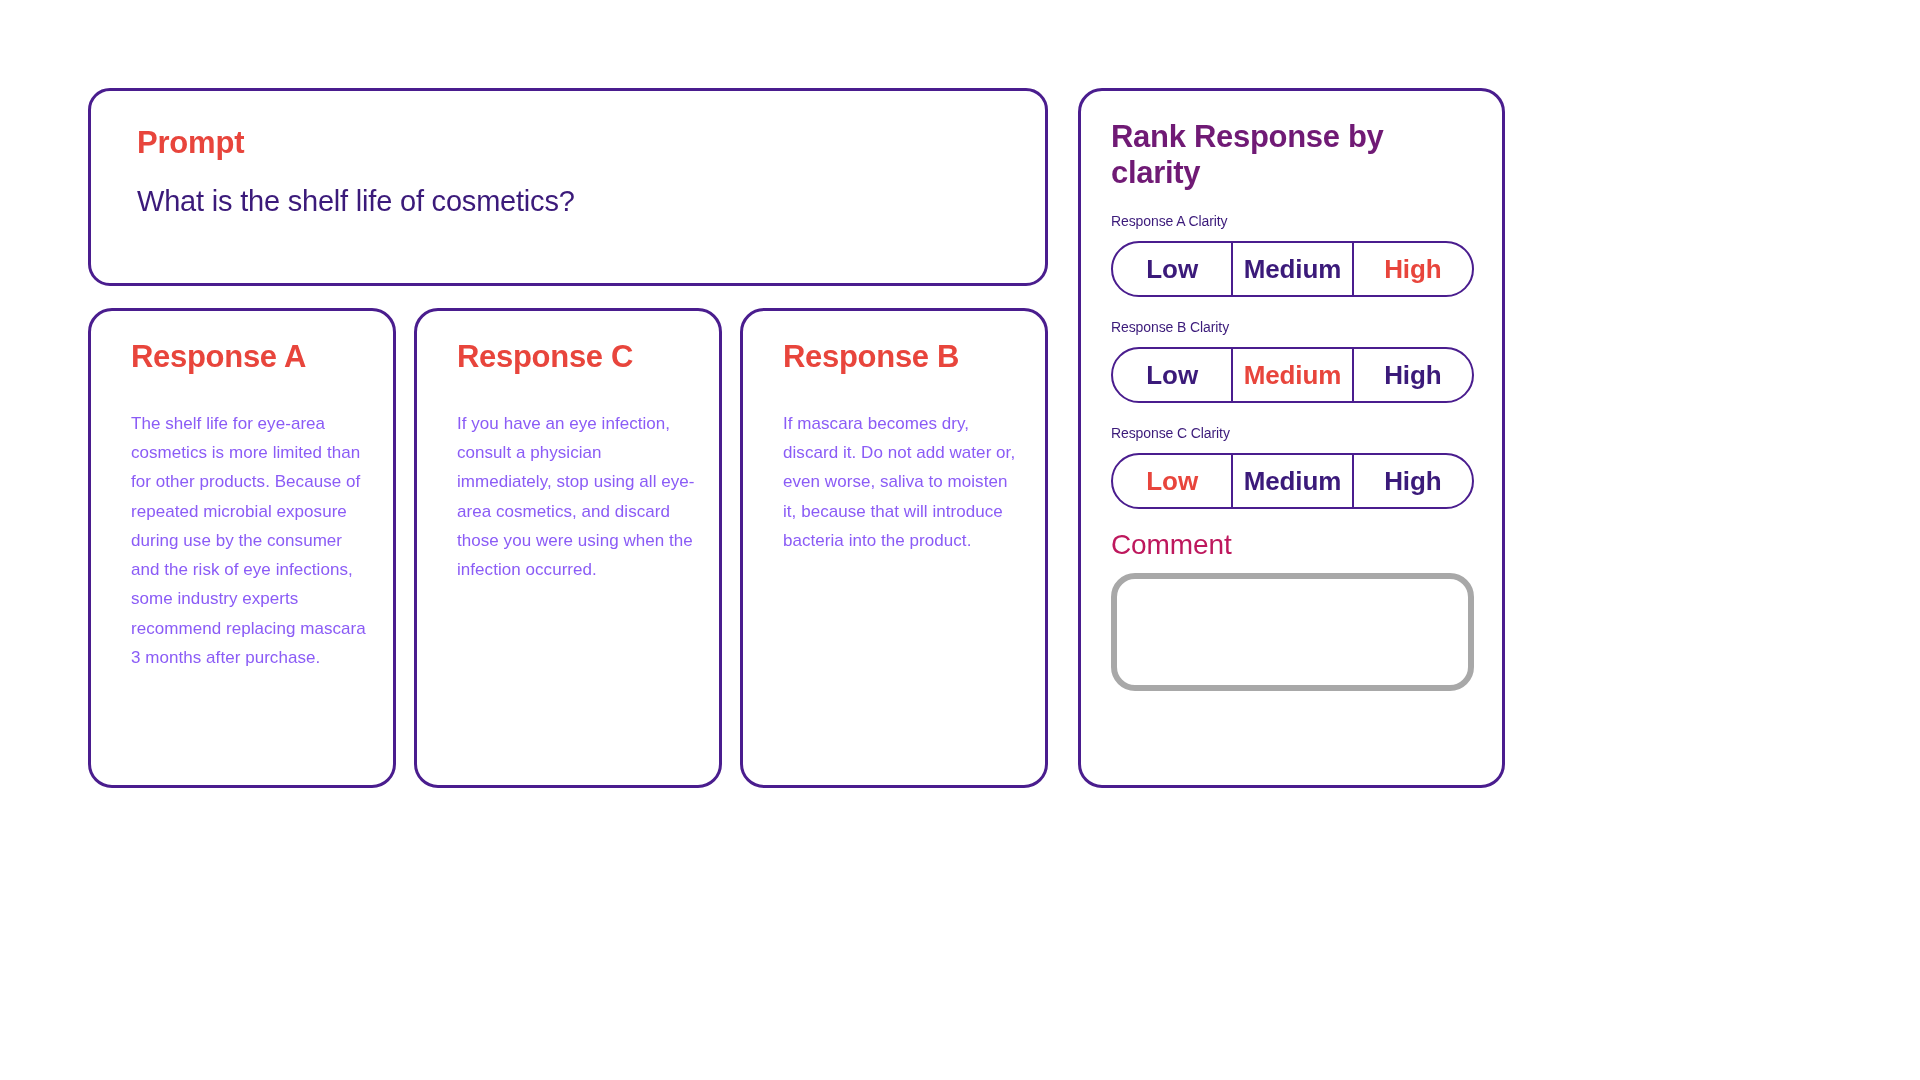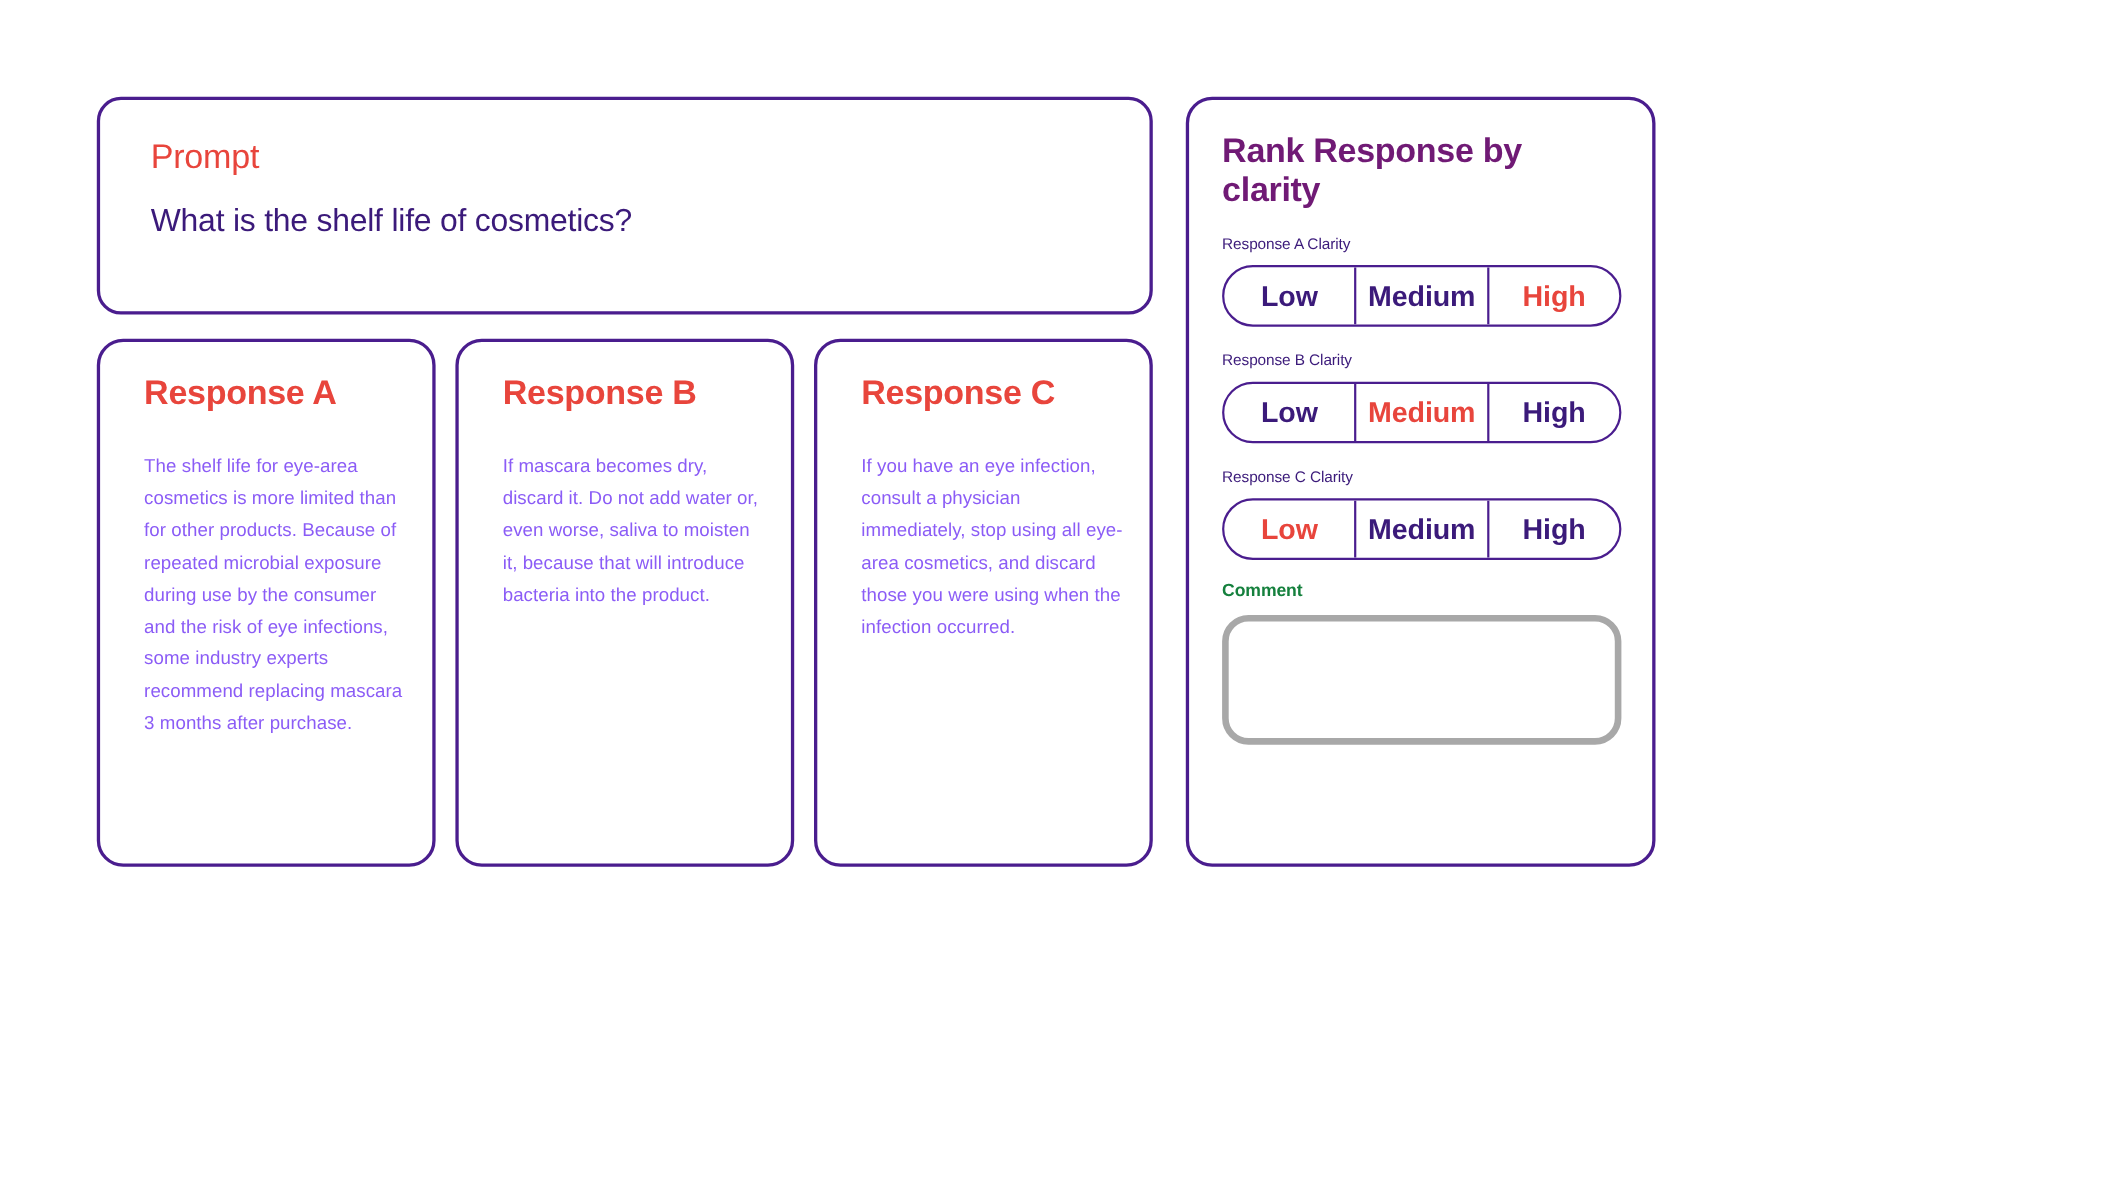--- a/index.html
+++ b/index.html
@@ -52,21 +52,21 @@
 
   
   .prompt-card {
     height: 198px;
     padding: 34px 46px;
   }
 
   .prompt-title {
     color: #e8453c;
     font-size: 31px;
-    font-weight: normal;
+    font-weight: bold;
     letter-spacing: -0.2px;
   }
 
   .prompt-text {
     margin-top: 24px;
     color: #3b1a7a;
     font-size: 29px;
     font-weight: 400;
     letter-spacing: -0.2px;
   }
@@ -147,23 +147,23 @@
     user-select: none;
     letter-spacing: -0.1px;
   }
 
   .segment:first-child { border-left: none; }
   .segment.selected { color: #e8453c; }
 
   
   .comment-label {
     margin-top: 20px;
-    color: #15803d;
-    font-size: 16px;
-    font-weight: 700;
+    color: #be185d;
+    font-size: 28px;
+    font-weight: 400;
     letter-spacing: -0.1px;
   }
 
   .comment-box {
     margin-top: 12px;
     width: 100%;
     height: 118px;
     border: 6px solid #a8a8a8;
     border-radius: 24px;
     background: #ffffff;
@@ -190,27 +190,27 @@
         </div>
 
         <div class="responses">
 
           <div class="card response-card">
             <div class="response-title">Response A</div>
             <div class="response-body">The shelf life for eye-area cosmetics is more limited than for other products. Because of repeated microbial exposure during use by the consumer and the risk of eye infections, some industry experts recommend replacing mascara 3 months after purchase.</div>
           </div>
 
           <div class="card response-card">
+            <div class="response-title">Response C</div>
+            <div class="response-body">If you have an eye infection, consult a physician immediately, stop using all eye-area cosmetics, and discard those you were using when the infection occurred.</div>
+          </div>
+
+          <div class="card response-card">
             <div class="response-title">Response B</div>
             <div class="response-body">If mascara becomes dry, discard it. Do not add water or, even worse, saliva to moisten it, because that will introduce bacteria into the product.</div>
-          </div>
-
-          <div class="card response-card">
-            <div class="response-title">Response C</div>
-            <div class="response-body">If you have an eye infection, consult a physician immediately, stop using all eye-area cosmetics, and discard those you were using when the infection occurred.</div>
           </div>
 
         </div>
       </div>
 
       <div class="card sidebar">
 
         <div class="sidebar-title">Rank Response by clarity</div>
 
         

